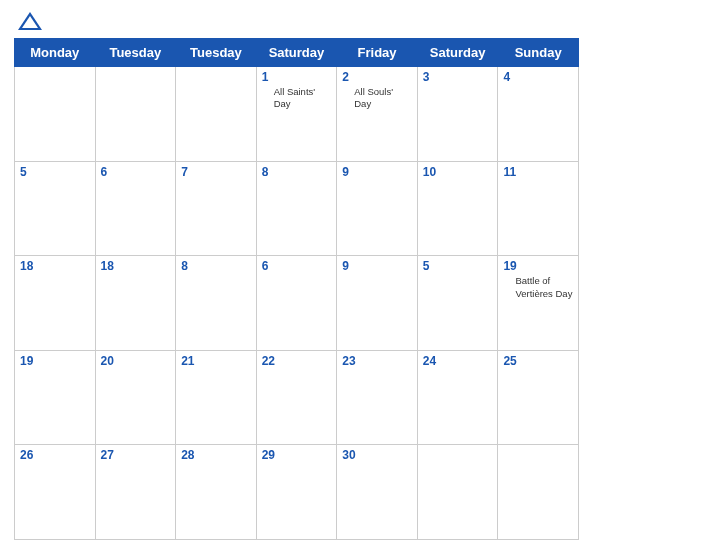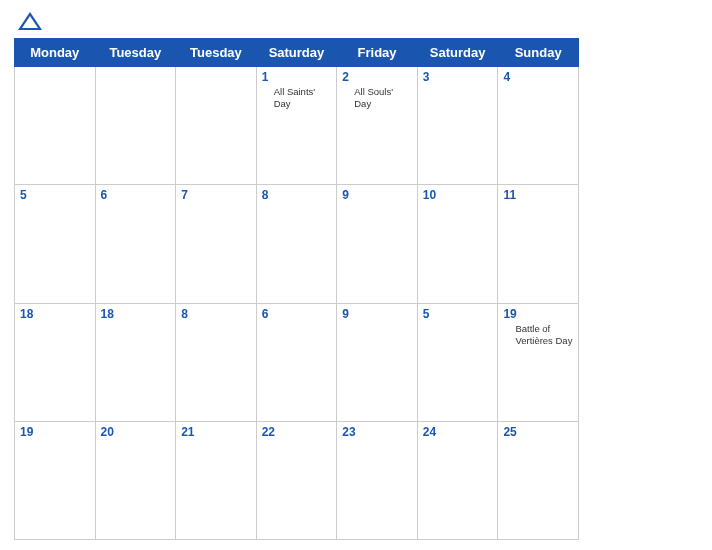--- a/index.html
+++ b/index.html
@@ -220,15 +220,38 @@
           <td>
             <div class="day-num">23</div>
           </td>
           <td>
             <div class="day-num">24</div>
           </td>
           <td>
             <div class="day-num">25</div>
           </td>
         </tr>
+        <tr class="week-row">
+          <td>
+            <div class="day-num">26</div>
+          </td>
+          <td>
+            <div class="day-num">27</div>
+          </td>
+          <td>
+            <div class="day-num">28</div>
+          </td>
+          <td>
+            <div class="day-num">29</div>
+          </td>
+          <td>
+            <div class="day-num">30</div>
+          </td>
+          <td>
+            <div class="day-num empty"></div>
+          </td>
+          <td>
+            <div class="day-num empty"></div>
+          </td>
+        </tr>
       </tbody>
   </table>
 </div>
 
 </body></html>

